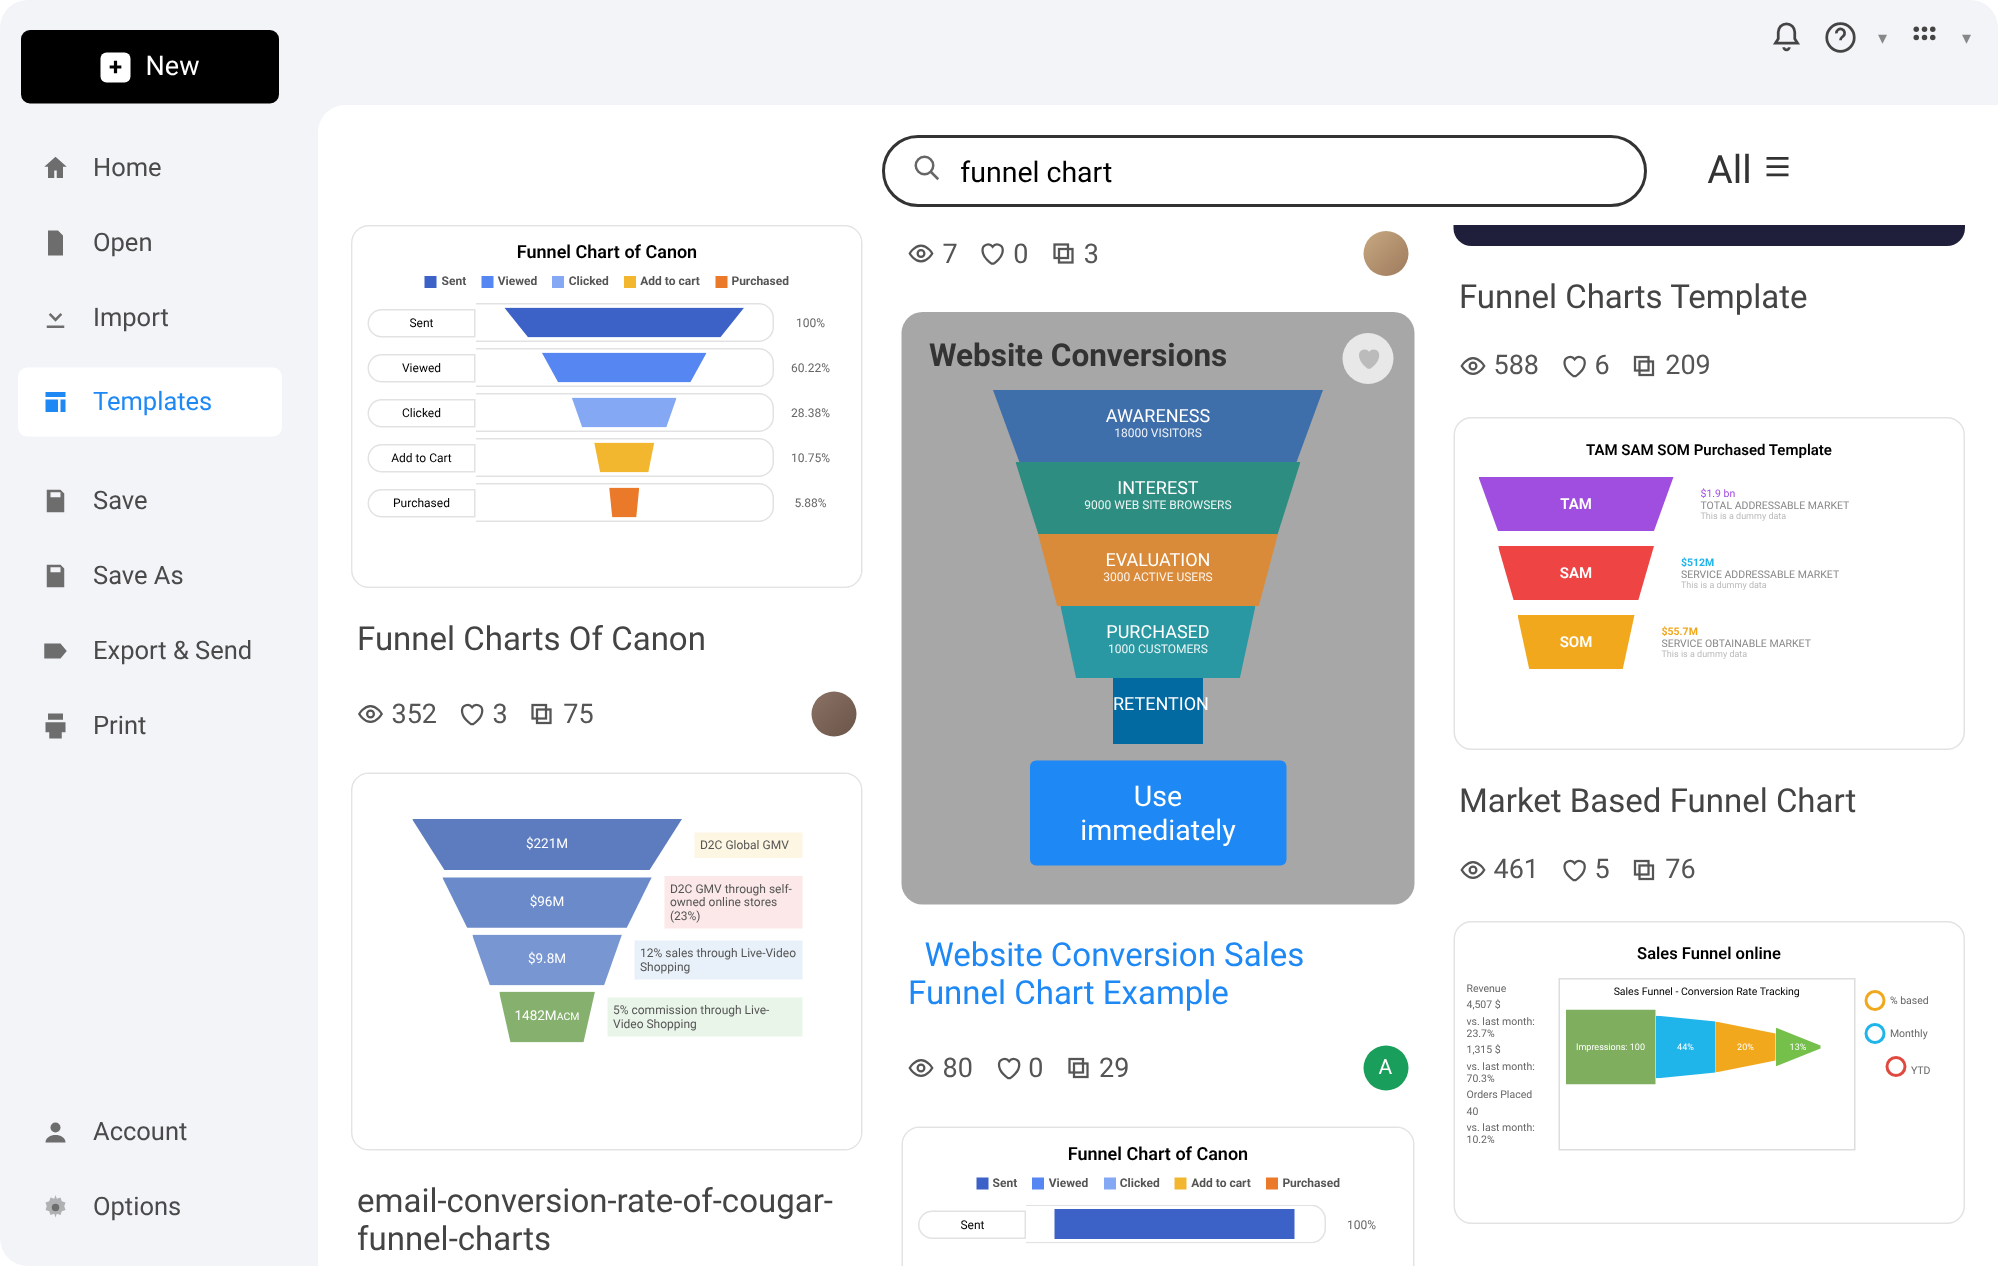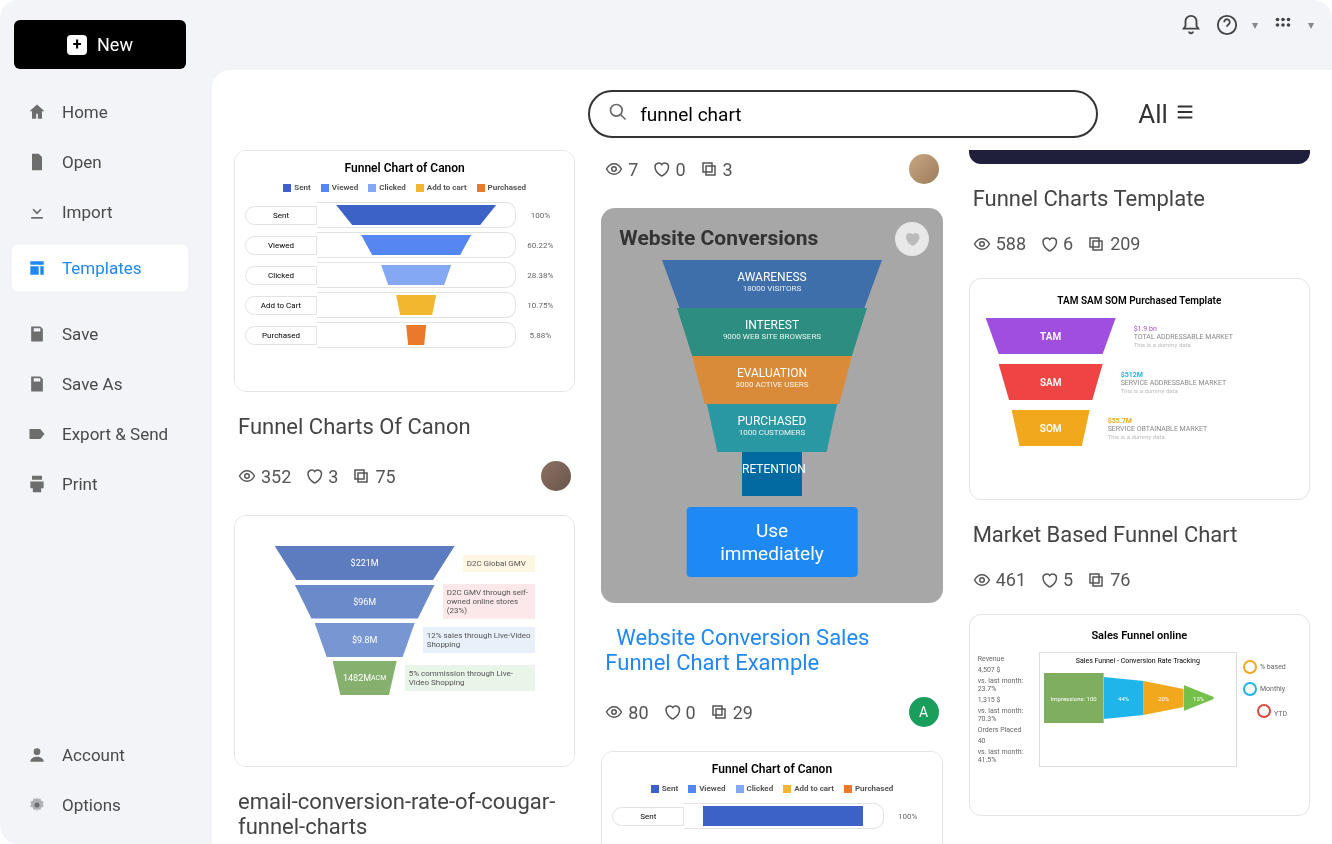--- a/index.html
+++ b/index.html
@@ -529,21 +529,21 @@
           <div class="sales-title">Sales Funnel online</div>
           <div style="display:flex;gap:6px">
             <div style="flex:0 0 55px;font-size:7px;color:#666" id="sales-left">
                   <div style="margin:3px 0">Revenue</div>
                   <div style="margin:3px 0">4,507 $</div>
                   <div style="margin:3px 0">vs. last month: 23.7%</div>
                   <div style="margin:3px 0">1,315 $</div>
                   <div style="margin:3px 0">vs. last month: 70.3%</div>
                   <div style="margin:3px 0">Orders Placed</div>
                   <div style="margin:3px 0">40</div>
-                  <div style="margin:3px 0">vs. last month: 41.5%</div>
+                  <div style="margin:3px 0">vs. last month: 10.2%</div>
                 </div>
             <div style="flex:1;border:1px solid #ddd;padding:4px">
               <div style="font-size:7px;text-align:center;margin-bottom:8px">Sales Funnel - Conversion Rate Tracking</div>
               <div style="display:flex;align-items:center;height:50px" id="sales-stages">
                     <div style="width:60px;height:50px;background:#7fae5f;color:#fff;font-size:6px;display:flex;align-items:center;justify-content:center;clip-path:polygon(0 0,100% 0px,100% calc(100% - 0px),0 100%)">Impressions: 100</div>
                     <div style="width:40px;height:42px;background:#1fb4ea;color:#fff;font-size:6px;display:flex;align-items:center;justify-content:center;clip-path:polygon(0 0,100% 4px,100% calc(100% - 4px),0 100%)">44%</div>
                     <div style="width:40px;height:34px;background:#f2a81d;color:#fff;font-size:6px;display:flex;align-items:center;justify-content:center;clip-path:polygon(0 0,100% 8px,100% calc(100% - 8px),0 100%)">20%</div>
                     <div style="width:30px;height:26px;background:#74c04b;color:#fff;font-size:6px;display:flex;align-items:center;justify-content:center;clip-path:polygon(0 0,100% 12px,100% calc(100% - 12px),0 100%)">13%</div>
                   </div>
             </div>

